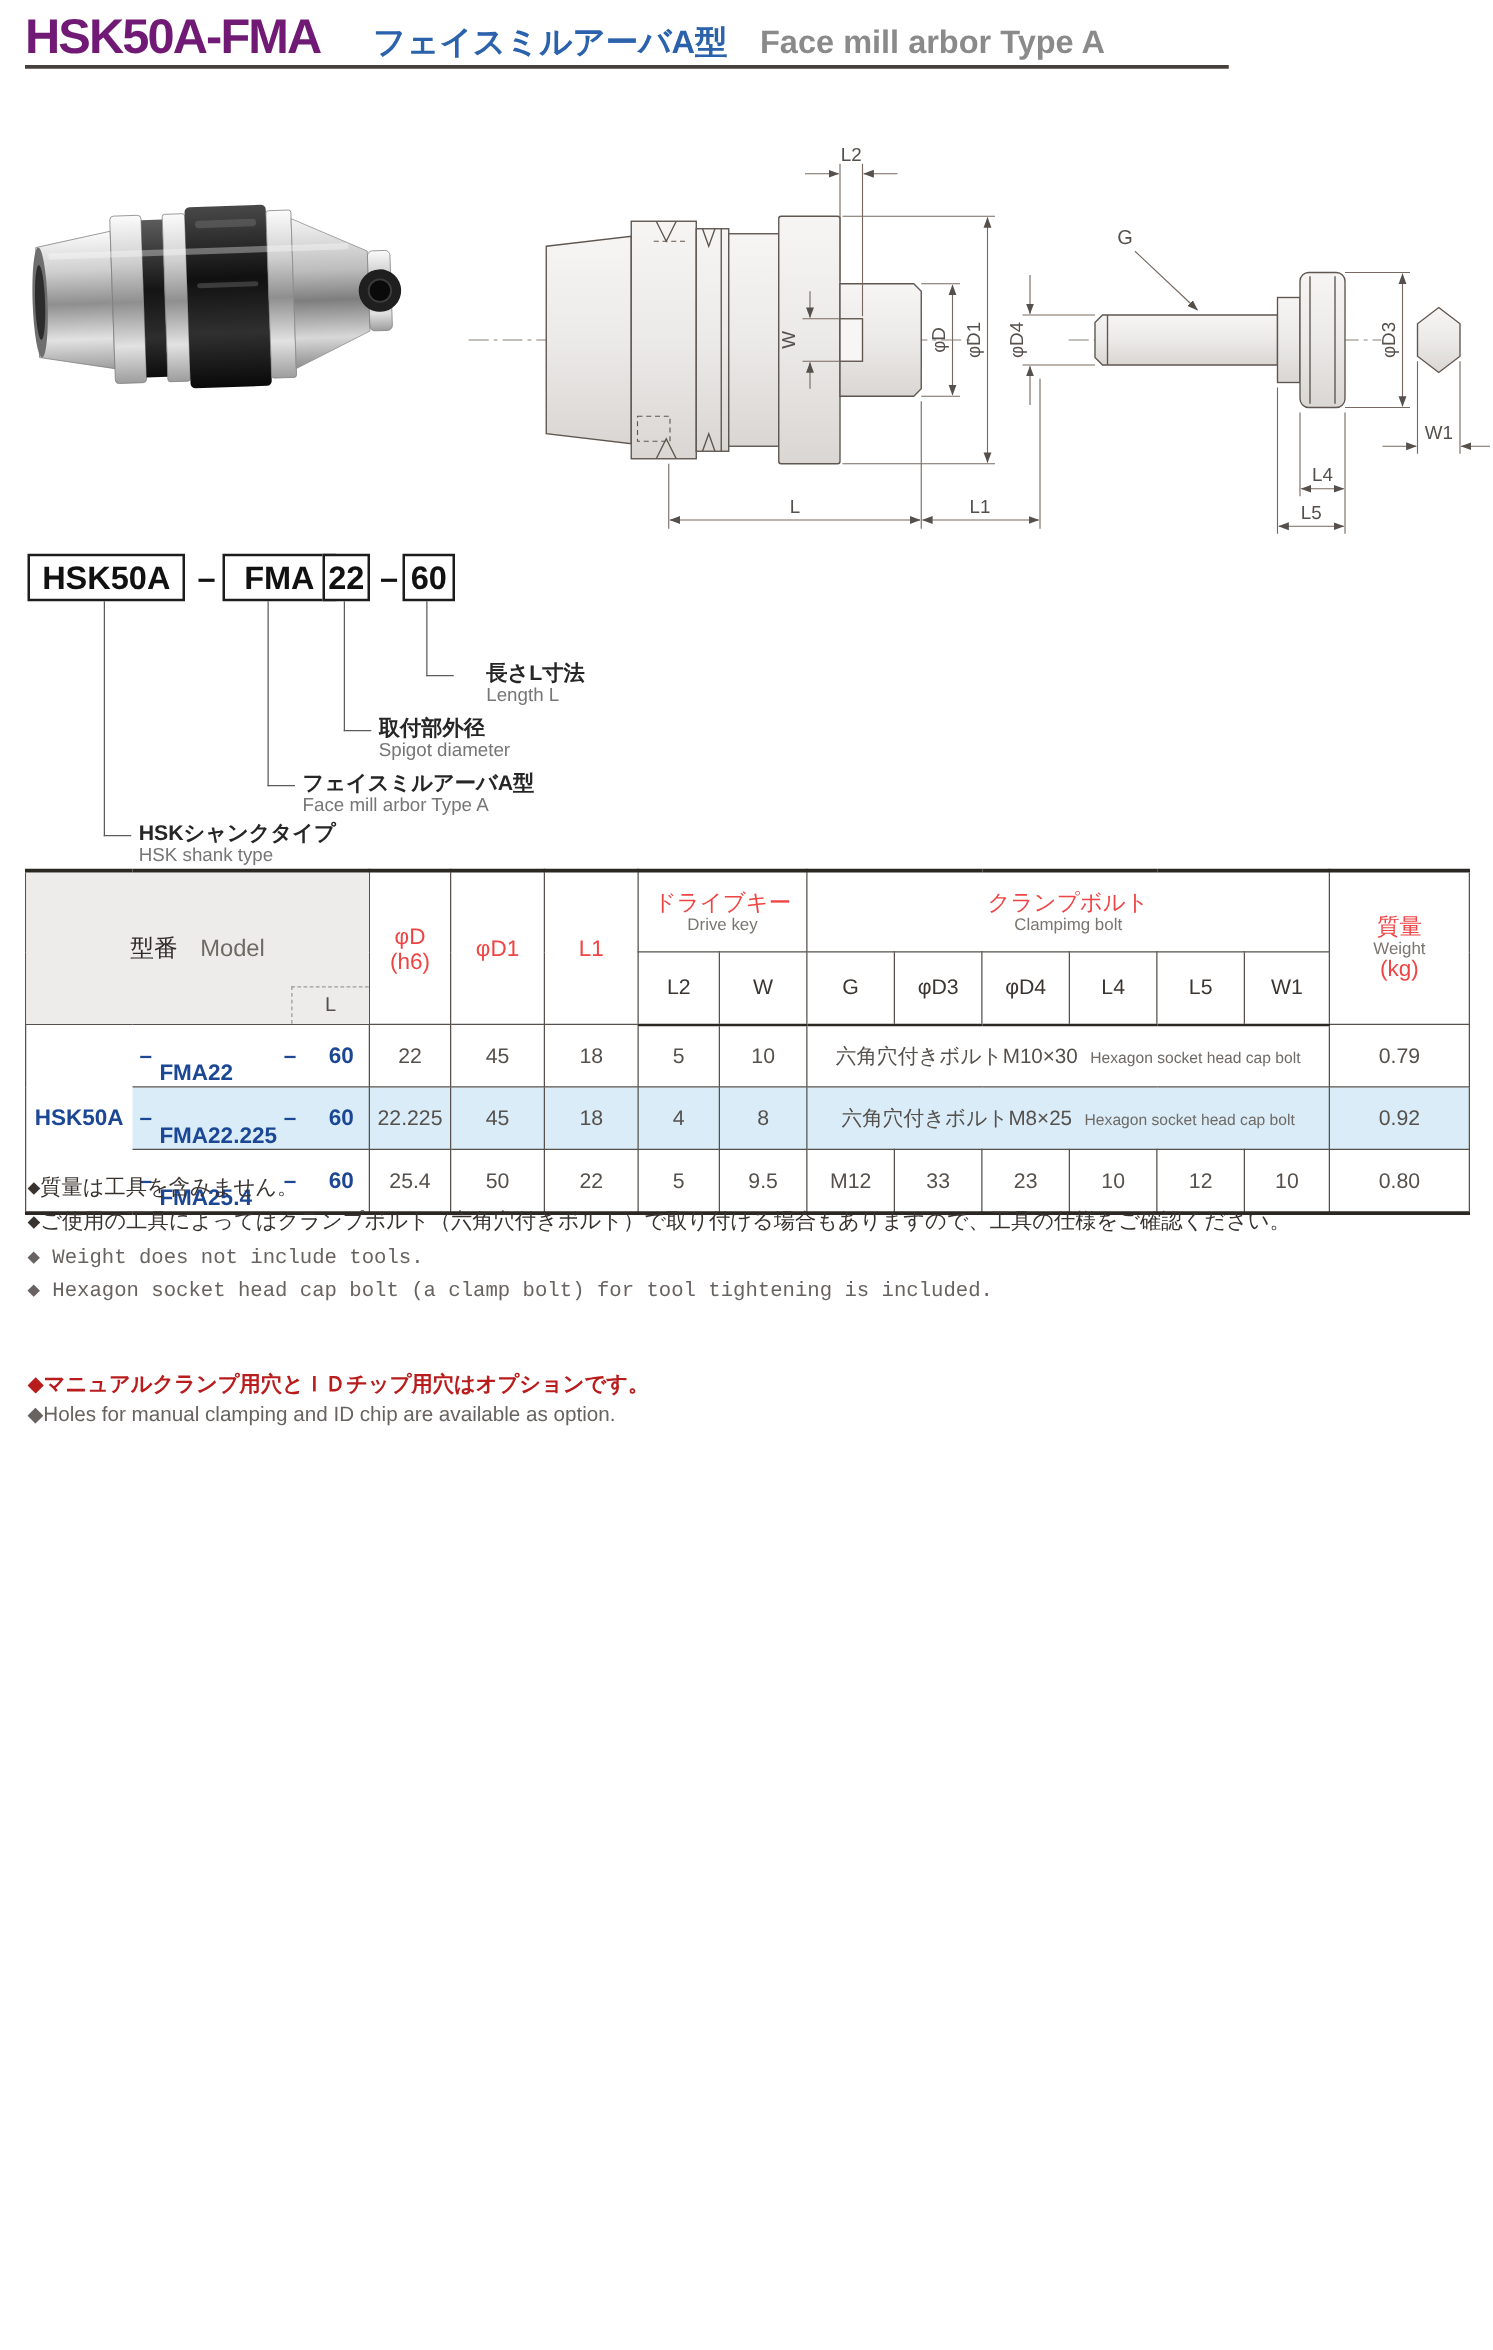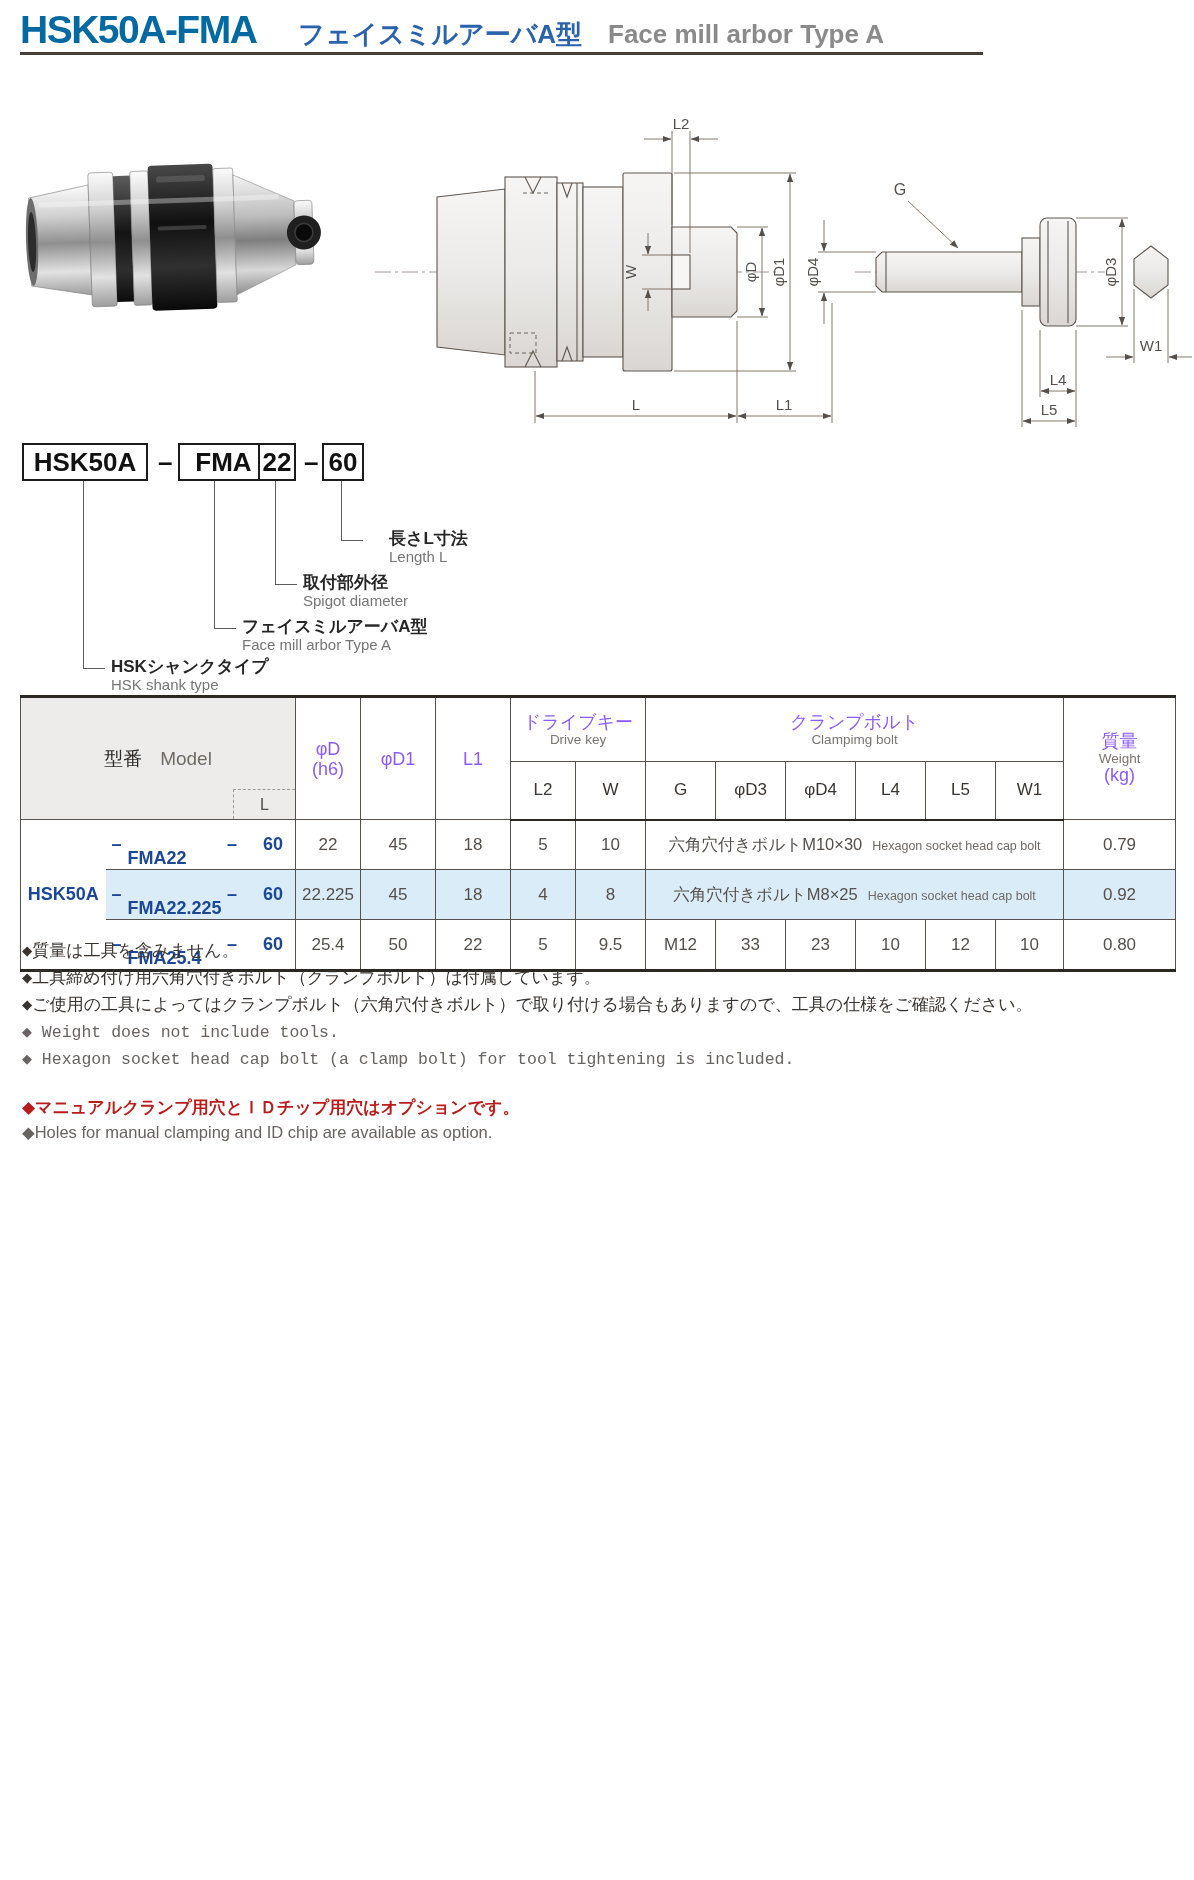--- a/index.html
+++ b/index.html
@@ -1,21 +1,21 @@
 <!DOCTYPE html>
 <html><head>
 <meta charset="utf-8">
 <style>
   * { margin:0; padding:0; box-sizing:border-box; }
   body { font-family:"Liberation Sans","DejaVu Sans",sans-serif; background:#fff; }
   .page { position:relative; width:1194px; height:1880px; background:#fff; overflow:hidden; }
 
   
   .hdr { position:absolute; left:20px; top:8px; width:1160px; display:flex; align-items:baseline; }
-  .hdr .code { font-size:39px; font-weight:bold; color:#0369a1; letter-spacing:-1.5px; }
+  .hdr .code { font-size:39px; font-weight:bold; color:#701a75; letter-spacing:-1.5px; }
   .hdr .ja { font-size:26px; font-weight:bold; color:#2a62ac; margin-left:42px; }
   .hdr .en { font-size:26px; font-weight:bold; color:#8a8a8a; margin-left:26px; }
   .hdr-rule { position:absolute; left:20px; top:52px; width:963px; height:3px; background:#45403c; }
 
   svg text { font-family:"Liberation Sans","DejaVu Sans",sans-serif; }
 
   
   .breakdown { position:absolute; left:20px; top:443px; width:1150px; height:245px; }
   .mbox { position:absolute; top:0; height:38px; border:2px solid #1c1c1c; display:flex; align-items:center; justify-content:center; font-size:26px; font-weight:bold; color:#111; background:#fff; }
   .mdash { position:absolute; top:0; height:38px; display:flex; align-items:center; font-size:26px; font-weight:bold; color:#111; }
@@ -30,21 +30,21 @@
   th, td { border:1px solid #56514c; text-align:center; vertical-align:middle; font-weight:normal; }
   table { border-top:3px solid #2b2723; border-bottom:3px solid #2b2723; }
   thead tr.sub th { border-bottom:2px solid #2b2723; }
   thead tr.main th { height:65px; }
   thead tr.sub th { height:58px; font-size:17px; color:#3a3531; }
   tbody td { height:33px; font-size:17px; color:#55504c; }
   .model-h { background:#edecea; position:relative; }
   .model-h .t-ja { font-size:19px; font-weight:normal; color:#2f2b28; }
   .model-h .t-en { font-size:19px; color:#6f6a66; margin-left:18px; }
   .lbox { position:absolute; right:0; bottom:0; width:62px; height:30px; border-top:1px dashed #9a9a9a; border-left:1px dashed #9a9a9a; display:flex; align-items:center; justify-content:center; font-size:16px; color:#55504c; background:transparent; }
-  .h2a { font-size:18px; color:#8b5cf6; line-height:20px; }
+  .h2a { font-size:18px; color:#ef4444; line-height:20px; }
   .h2b { font-size:13.5px; color:#7a756f; line-height:15px; }
   .wcell .h2a { line-height:19px; }
   .series { font-size:18px; font-weight:bold; color:#1b4795; border-right:none !important; background:#fff !important; }
   .modelcell { border-left:none !important; }
   .mrow { display:flex; align-items:center; padding:0 12px 0 6px; font-size:18px; font-weight:bold; color:#1b4795; }
   .mrow .d1 { width:16px; text-align:left; }
   .mrow .nm { flex:1; text-align:left;margin-top:28px; }
   .mrow .d2 { width:26px; text-align:left; }
   .mrow .ln { width:30px; text-align:right; }
   tr.hl td { background:#d9ecf8; }
@@ -379,21 +379,20 @@
           <td>12</td>
           <td>10</td>
           <td>0.80</td>
         </tr>
       </tbody>
     </table>
   </div>
 
   <div class="notes" style="top:938px;font-family:Liberation Mono, monospace;">
     <div class="nja">◆質量は工具を含みません。</div>
-    <div class="nja">◆工具締め付け用六角穴付きボルト（クランプボルト）は付属しています。</div>
     <div class="nja">◆ご使用の工具によってはクランプボルト（六角穴付きボルト）で取り付ける場合もありますので、工具の仕様をご確認ください。</div>
     <div class="nen">◆ Weight does not include tools.</div>
     <div class="nen">◆ Hexagon socket head cap bolt (a clamp bolt) for tool tightening is included.</div>
   </div>
 
   <div class="notes" style="top:1096px;">
     <div class="n2ja">◆マニュアルクランプ用穴とＩＤチップ用穴はオプションです。</div>
     <div class="nen" style="line-height:24px;">◆Holes for manual clamping and ID chip are available as option.</div>
   </div>
 

